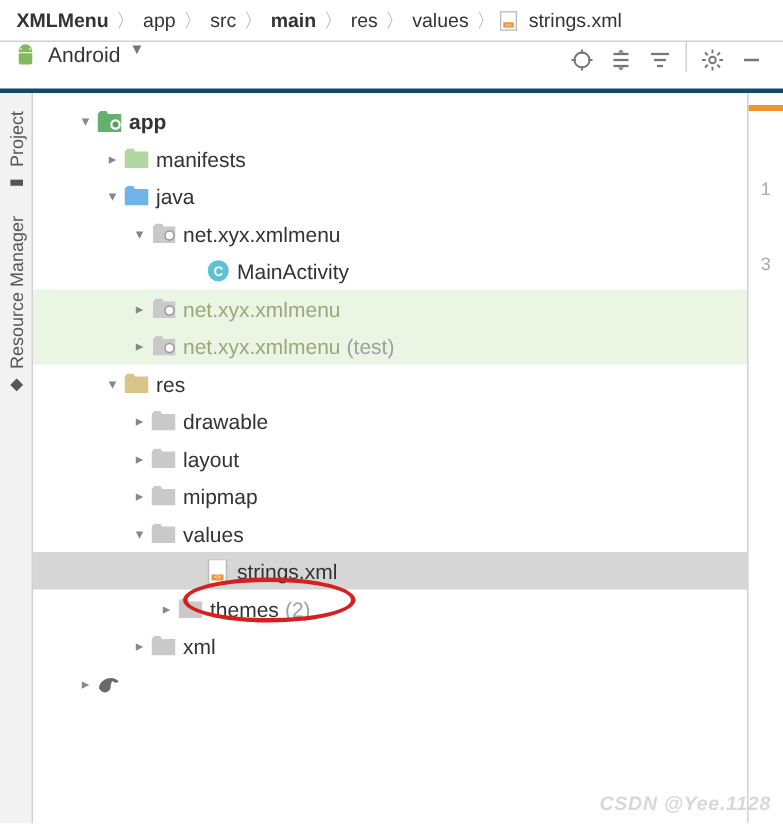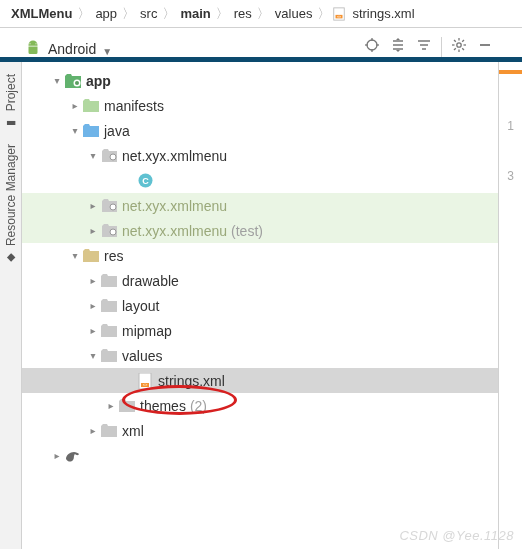--- a/index.html
+++ b/index.html
@@ -6,21 +6,21 @@
 body { width: 522px; height: 549px; background: #fff; overflow: hidden; position: relative; }
 
 
 .breadcrumb { display: flex; align-items: center; height: 28px; padding: 12px 8px; border-bottom: 1px solid #d1d1d1; font-size: 13px; color: #333; }
 .breadcrumb span.sep { color: #aaa; margin: 0 2px; }
 .breadcrumb .crumb { padding: 0 3px; cursor: pointer; }
 .breadcrumb .crumb.bold { font-weight: 600; }
 .breadcrumb .file-ico { width: 14px; height: 14px; margin-right: 3px; vertical-align: -2px; }
 
 
-.toolbar { display: flex; align-items: flex-end; height: 34px; padding: 0 24px; border-bottom: 5px solid #0c4a6e; }
+.toolbar { display: flex; align-items: flex-start; height: 34px; padding: 0 8px; border-bottom: 3px solid #0c4a6e; }
 .toolbar .android-ico { width: 18px; height: 18px; margin-right: 6px; }
 .toolbar .label { font-size: 14px; color: #333; }
 .toolbar .chev { margin-left: 6px; color: #777; font-size: 10px; }
 .toolbar .spacer { flex: 1; }
 .toolbar .tbtn { width: 24px; height: 24px; display: flex; align-items: center; justify-content: center; color: #666; cursor: pointer; margin: 0 1px; }
 .toolbar .vsep { width: 1px; height: 20px; background: #d1d1d1; margin: 0 4px; }
 
 
 .main { display: flex; height: calc(100% - 62px); }
 
@@ -46,21 +46,21 @@
 
 
 .oval { position: absolute; border: 3px solid #d62020; border-radius: 50%; pointer-events: none; }
 
 
 .gutter { width: 24px; border-left: 1px solid #d1d1d1; background: #fff; padding-top: 8px; }
 .gutter .ln { font-size: 12px; color: #aaa; text-align: center; height: 32px; line-height: 32px; }
 .gutter .marker { height: 4px; background: #f59331; margin-bottom: 4px; }
 
 
-.watermark { position: absolute; right: 8px; bottom: 6px; font-size: 13px; color: #d8d8d8; font-style: italic; letter-spacing: .5px; pointer-events: none; }
+.watermark { position: absolute; right: 8px; bottom: 6px; font-size: 13px; color: #d8d8d8; font-style: italic; letter-spacing: .5px; pointer-events: none; font-weight: bold; }
 
 svg { display: block; }
 </style>
 </head>
 <body>
 
 <div class="breadcrumb">
   <span class="crumb bold">XMLMenu</span>
   <span class="sep">〉</span>
   <span class="crumb">app</span>
@@ -199,20 +199,21 @@
     </div>
 
     <div class="row indent5">
       <span class="arrow"></span>
       <span class="ico">
           <svg width="15" height="15" viewBox="0 0 15 15">
             <circle cx="7.5" cy="7.5" r="7" fill="#5fc1d1"></circle>
             <text x="7.5" y="11" font-size="9" fill="#fff" text-anchor="middle" font-weight="bold">C</text>
           </svg>
         </span>
+      <span class="txt">MainActivity</span>
     </div>
 
     <div class="row indent3 hl-green">
       <span class="arrow">▸</span>
       <span class="ico">
           <svg width="15" height="13" viewBox="0 0 15 13">
             <path d="M0 2l2-2h4l1 2h8v11H0z" fill="#c9c9c9"></path>
             <circle cx="11" cy="8" r="3" fill="#fff" stroke="#999"></circle>
           </svg>
         </span>

